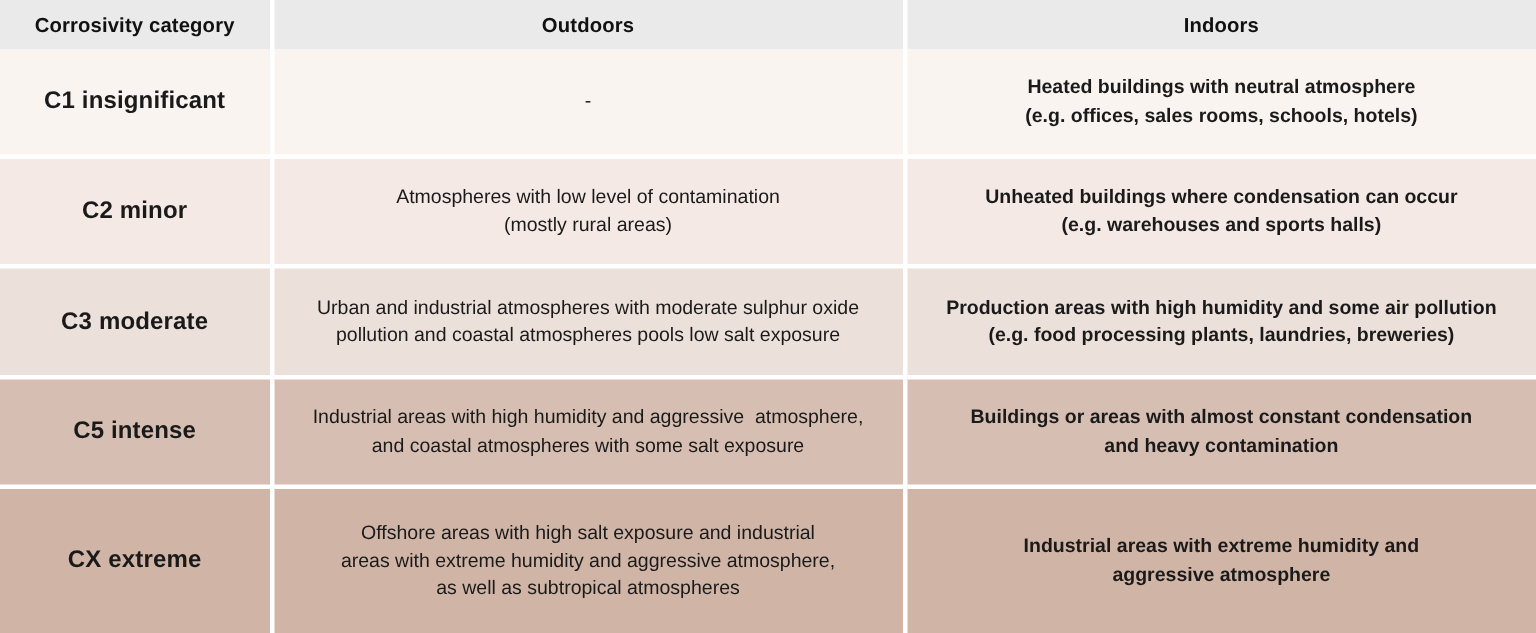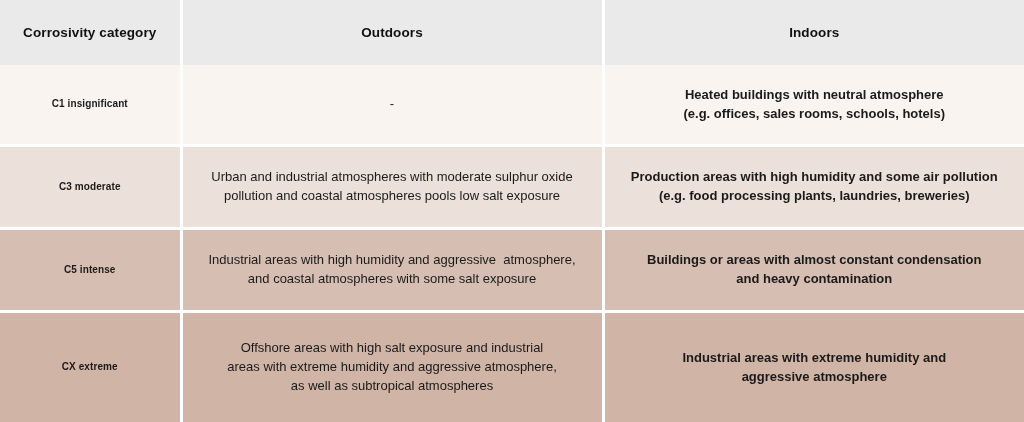--- a/index.html
+++ b/index.html
@@ -25,21 +25,21 @@
   .corrosivity-table col.col-outdoors { width: 422px; }
   .corrosivity-table col.col-indoors  { width: 421px; }
 
   thead th {
     background: #eaeaeb;
     color: #111111;
     font-size: 13.5px;
     font-weight: bold;
     text-align: center;
     height: 33px;
-    padding: 16px 6px;
+    padding: 0 6px;
     border-right: 3px solid #ffffff;
     letter-spacing: 0.1px;
     margin-top: 16px;
   }
   thead th:last-child { border-right: none; }
 
   tbody td {
     text-align: center;
     vertical-align: middle;
     padding: 6px 10px;
@@ -47,21 +47,21 @@
     border-bottom: 3px solid #ffffff;
     font-size: 13px;
     color: #1a1a1a;
     line-height: 1.45;
   }
   tbody td:last-child { border-right: none; font-weight: bold; }
   tbody tr:last-child td { border-bottom: none; }
 
   tbody td.cat-cell {
     font-weight: bold;
-    font-size: 10px;
+    font-size: 16px;
     letter-spacing: 0.1px;
   }
 
   
   tr.row-c1 td { background: #faf4f1; }
   tr.row-c2 td { background: #f4e9e5; }
   tr.row-c3 td { background: #ece0da; }
   tr.row-c4 td { background: #e0cdc3; }
   tr.row-c5 td { background: #d6bfb2; }
   tr.row-cx td { background: #d0b5a7; }
@@ -88,20 +88,31 @@
     <tr class="row-c1">
       <td class="cat-cell">C1 insignificant</td>
       <td>
           <span class="cell-line">-</span>
         </td>
       <td>
           <span class="cell-line">Heated buildings with neutral atmosphere</span>
           <span class="cell-line">(e.g. offices, sales rooms, schools, hotels)</span>
         </td>
     </tr>
+    <tr class="row-c2">
+      <td class="cat-cell">C2 minor</td>
+      <td>
+          <span class="cell-line">Atmospheres with low level of contamination</span>
+          <span class="cell-line">(mostly rural areas)</span>
+        </td>
+      <td>
+          <span class="cell-line">Unheated buildings where condensation can occur</span>
+          <span class="cell-line">(e.g. warehouses and sports halls)</span>
+        </td>
+    </tr>
     <tr class="row-c3">
       <td class="cat-cell">C3 moderate</td>
       <td>
           <span class="cell-line">Urban and industrial atmospheres with moderate sulphur oxide</span>
           <span class="cell-line">pollution and coastal atmospheres pools low salt exposure</span>
         </td>
       <td>
           <span class="cell-line">Production areas with high humidity and some air pollution</span>
           <span class="cell-line">(e.g. food processing plants, laundries, breweries)</span>
         </td>

